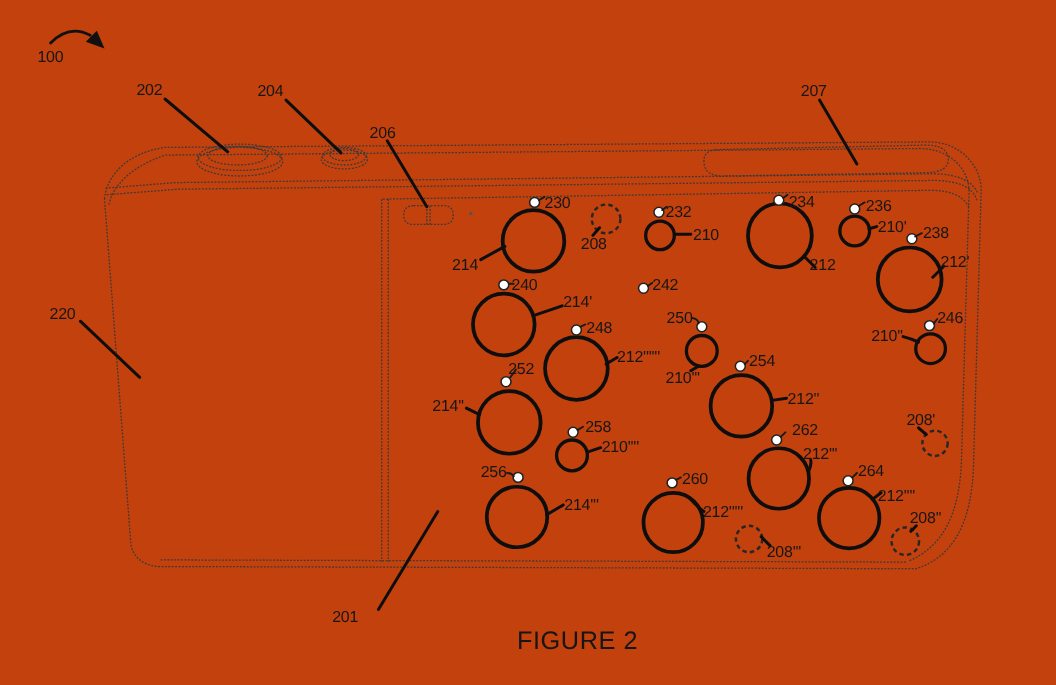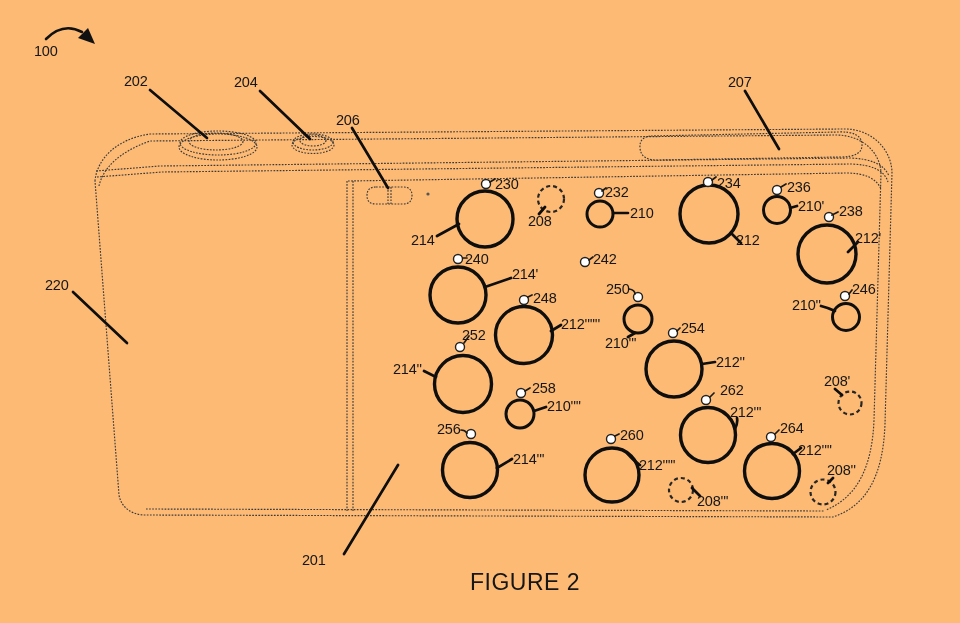--- a/index.html
+++ b/index.html
@@ -1,19 +1,19 @@
 <!DOCTYPE html>
 <html><head>
 <meta charset="utf-8">
 <style>
   html,body{margin:0;padding:0;background:#ffffff;}
   .page{
     position:relative;
     width:960px;height:623px;
-    background:#fdba74;
+    background:#c2410c;
     font-family:"Liberation Sans", sans-serif;
     overflow:hidden;
   }
   svg{display:block;}
   .ref-num{
     font-family:"Liberation Sans", sans-serif;
     font-size:14.5px;
     fill:#161616;
     letter-spacing:-0.2px;
   }

